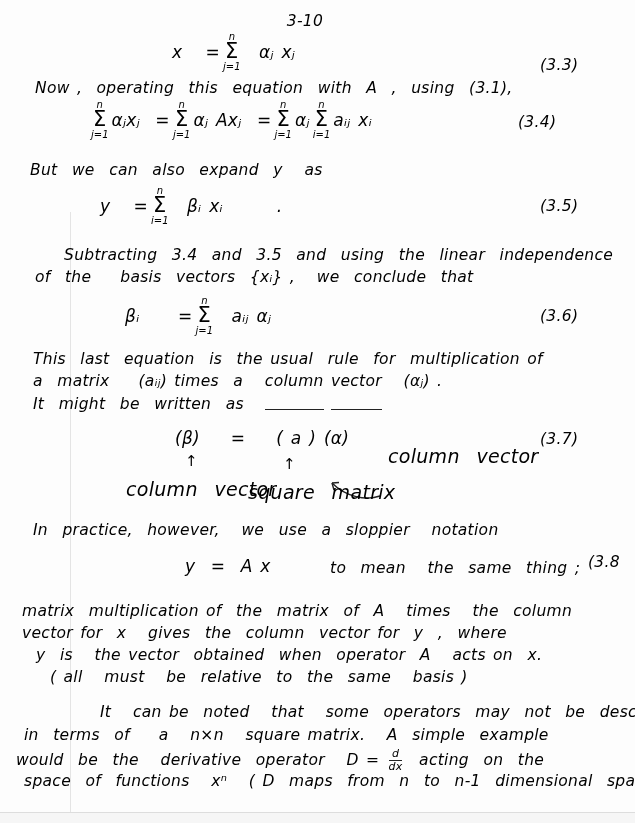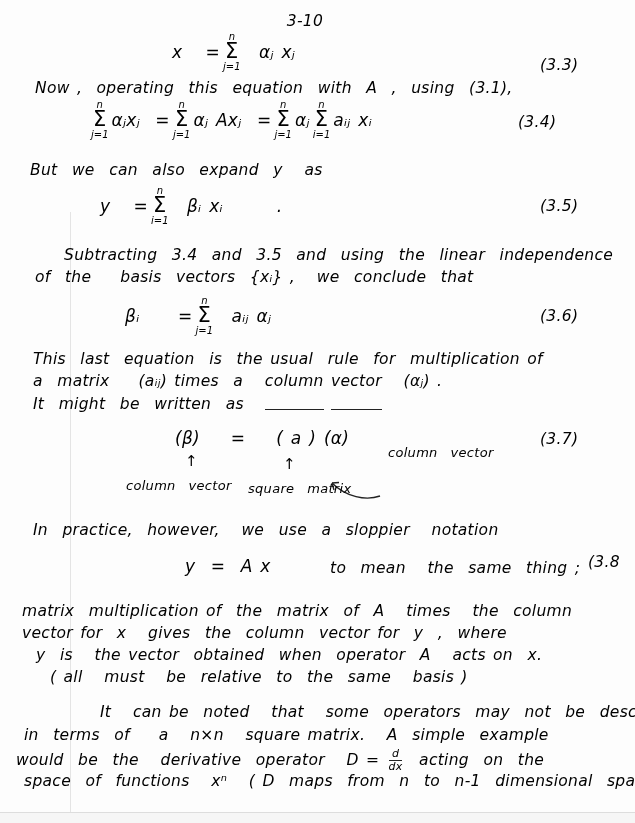--- a/index.html
+++ b/index.html
@@ -14,21 +14,21 @@
   .center { transform:translateX(-50%); }
   .eq { font-size:17px; display:flex; align-items:center; }
   .eqnum { font-size:15.5px; }
   .sum { display:inline-flex; flex-direction:column; align-items:center; line-height:1; margin:0 3px; }
   .sum .lim { font-size:10px; letter-spacing:0; word-spacing:0; }
   .sum .sg { font-size:21px; line-height:0.95; font-style:normal; }
   .frac { display:inline-flex; flex-direction:column; align-items:center; vertical-align:middle; line-height:1.05; font-size:11px; margin:0 2px; }
   .frac .ftop { border-bottom:1px solid #222; padding:0 3px; }
   .u { border-bottom:1.3px solid #222; padding-bottom:19px; }
   .arrow { font-size:15px; font-style:normal; }
-  .annot { font-size:13px; }
+  .annot { font-size:19px; }
   .scanline-v { position:absolute; left:70px; top:212px; width:1px; height:600px; background:#e4e4e4; }
   .scanedge-b { position:absolute; left:0; top:812px; width:635px; height:11px; background:#f6f6f6; border-top:1px solid #dddddd; }
   svg { display:block; }
 </style>
 </head>
 <body>
 
 <div class="page">
 
   <div class="scanline-v"></div>

